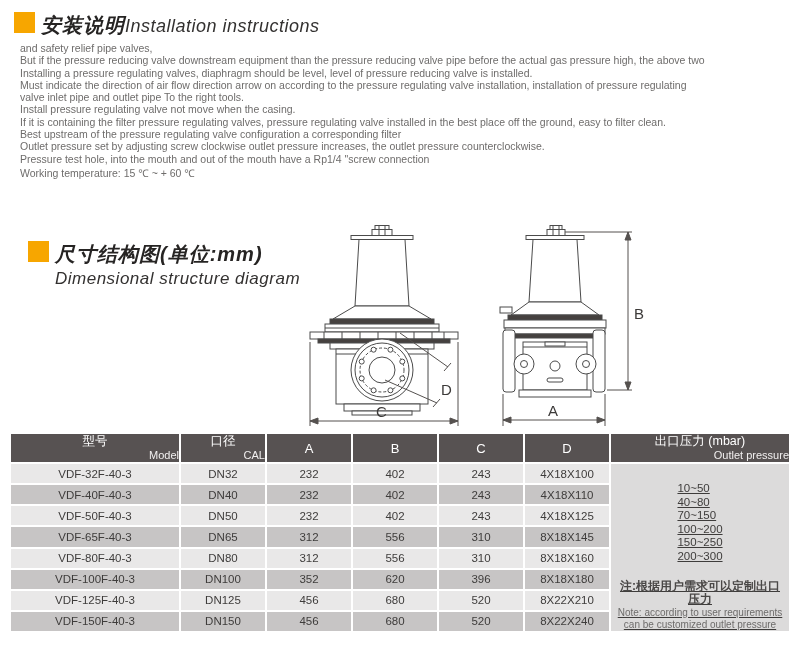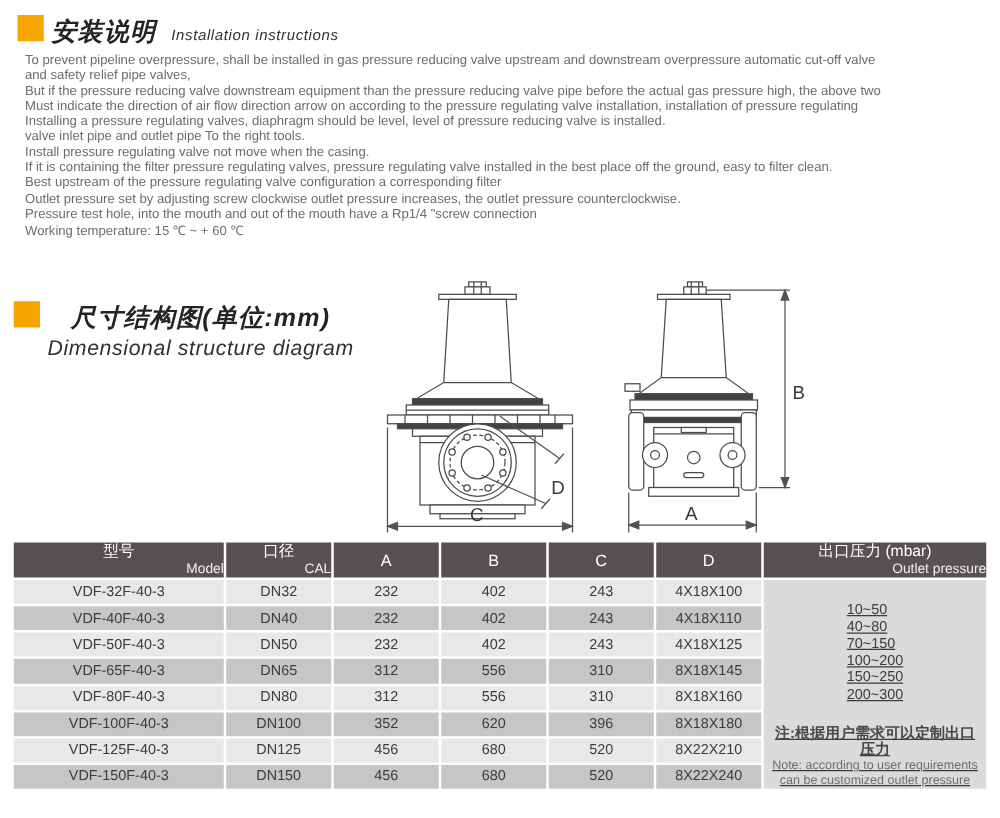--- a/index.html
+++ b/index.html
@@ -10,22 +10,22 @@
   html,body{background:#fff;}
   body{
     width:800px;height:654px;position:relative;overflow:hidden;
     font-family:"Liberation Sans",sans-serif;color:var(--ink);
   }
   .section-head{position:absolute;display:flex;align-items:flex-start;font-style:italic;}
   .bullet{width:21px;height:21px;background:var(--accent);flex:0 0 auto;}
   .sec1{left:14px;top:12px;}
   .sec1 .titles{display:flex;align-items:baseline;margin-left:6px;}
   .title-zh{font-size:20px;font-weight:700;color:#262423;letter-spacing:1px;}
-  .title-en{font-size:12px;font-weight:400;color:#333130;margin-left:12px;letter-spacing:.5px;}
-  .sec2{left:11px;top:241px;text-align:center;}
+  .title-en{font-size:18px;font-weight:400;color:#333130;margin-left:0;letter-spacing:.5px;}
+  .sec2{left:28px;top:241px;}
   .sec2 .titles{margin-left:6px;display:block;}
   .sec2 .title-en{margin-left:0;display:block;font-size:17px;margin-top:1px;}
   .instructions{position:absolute;left:20px;top:42px;width:772px;color:var(--text-muted);
     font-size:10.5px;line-height:12.3px;}
   .instructions div{white-space:nowrap;}
   .instructions div:last-child{margin-top:2px;}
   .diagram-svg{position:absolute;}
   .svg-left{left:295px;top:224px;}
   .svg-right{left:490px;top:224px;}
   .dim-text{font-size:15px;fill:#3c3a39;font-family:"Liberation Sans",sans-serif;}
@@ -54,25 +54,24 @@
 
 <div class="section-head sec1">
   <span class="bullet"></span>
   <span class="titles">
     <span class="title-zh">安装说明</span>
     <span class="title-en">Installation instructions</span>
   </span>
 </div>
 
 <div class="instructions">
-  <div>To prevent pipeline overpressure, shall be installed in gas pressure reducing valve upstream and downstream overpressure automatic cut-off valve</div>
   <div>and safety relief pipe valves,</div>
   <div>But if the pressure reducing valve downstream equipment than the pressure reducing valve pipe before the actual gas pressure high, the above two</div>
+  <div>Installing a pressure regulating valves, diaphragm should be level, level of pressure reducing valve is installed.</div>
   <div>Must indicate the direction of air flow direction arrow on according to the pressure regulating valve installation, installation of pressure regulating</div>
-  <div>Installing a pressure regulating valves, diaphragm should be level, level of pressure reducing valve is installed.</div>
   <div>valve inlet pipe and outlet pipe  To the right tools.</div>
   <div>Install pressure regulating valve not move when the casing.</div>
   <div>If it is containing the filter pressure regulating valves, pressure regulating valve installed in the best place off the ground, easy to filter clean.</div>
   <div>Best upstream of the pressure regulating valve configuration a corresponding filter</div>
   <div>Outlet pressure set by adjusting screw clockwise outlet pressure increases, the outlet pressure counterclockwise.</div>
   <div>Pressure test hole, into the mouth and out of the mouth have a Rp1/4 "screw connection</div>
   <div>Working temperature: 15 ℃ ~ + 60 ℃</div>
 </div>
 
 <div class="section-head sec2">

